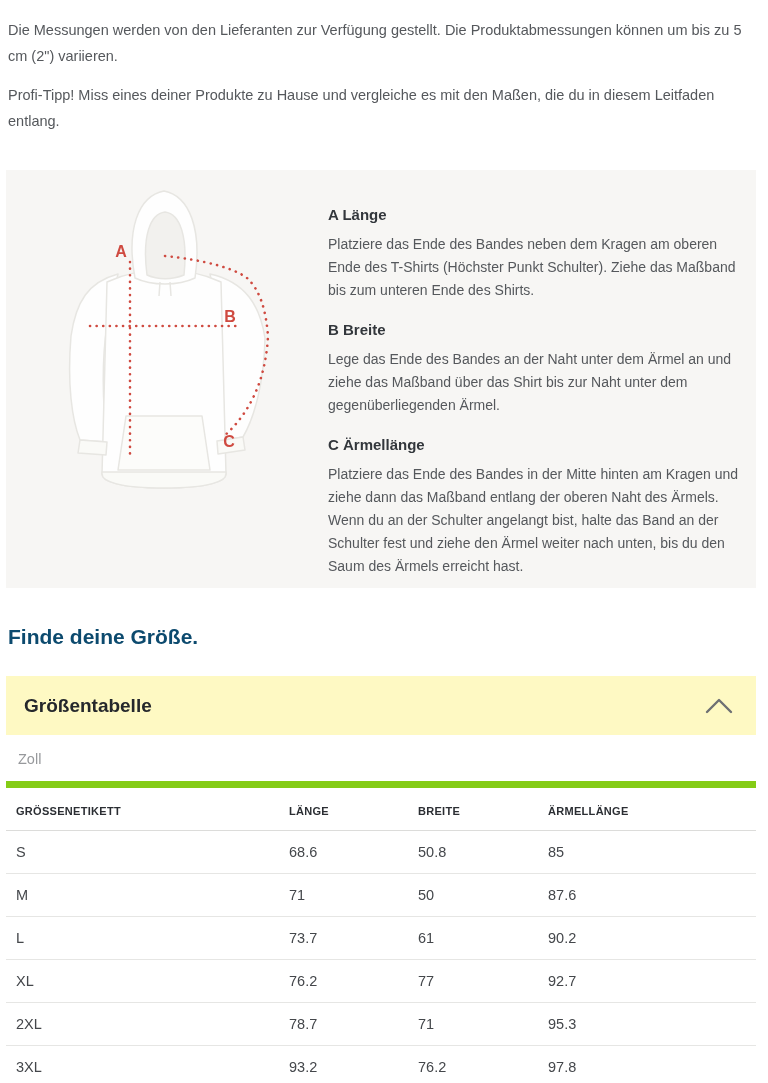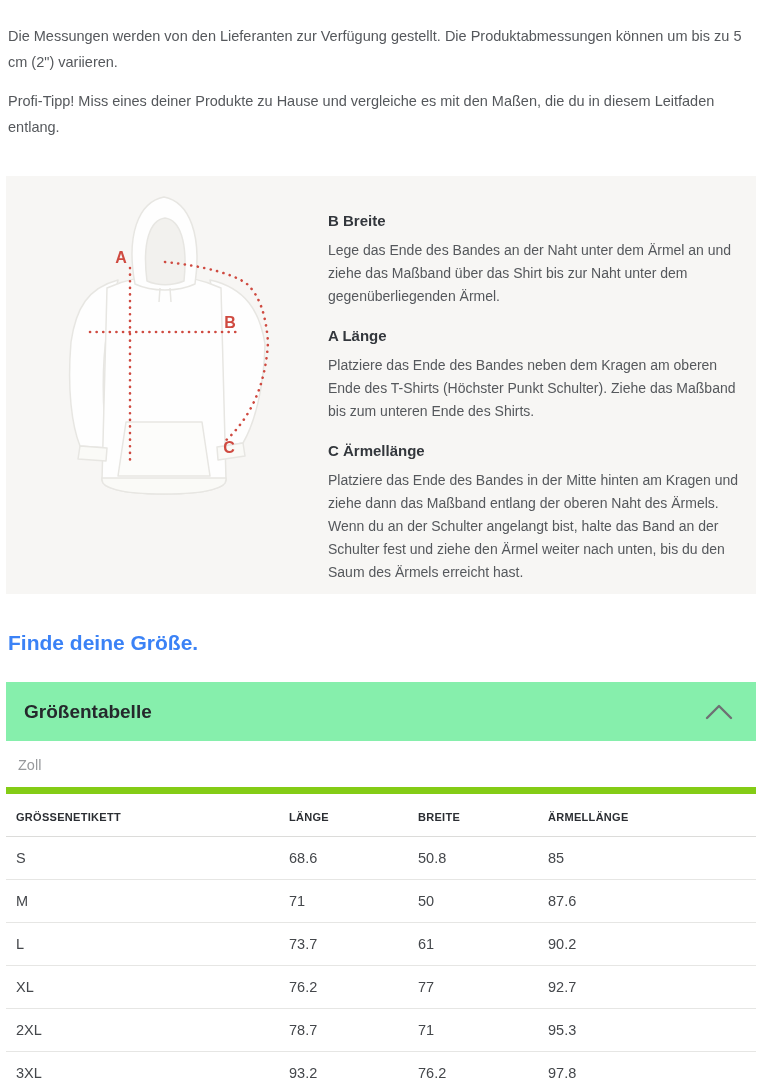--- a/index.html
+++ b/index.html
@@ -14,21 +14,21 @@
 
   
   .intro {
     margin: 0;
     padding: 0 14px 0 8px;
     max-width: 756px;
     font-size: 14.5px;
     line-height: 26px;
     color: #55585c;
   }
-  .intro.first { padding-top: 23px; }
+  .intro.first { padding-top: 17px; }
   .intro.second { margin-top: 13px; }
 
   
   .guide-panel {
     margin: 36px 12px 0 6px;
     background: #f7f6f4;
     display: flex;
     padding: 8px 16px 10px 8px;
     gap: 14px;
   }
@@ -46,27 +46,27 @@
     font-size: 14px;
     line-height: 23px;
     color: #55585c;
   }
 
   
   .find-size {
     margin: 37px 8px 0 8px;
     font-size: 21px;
     font-weight: 700;
-    color: #3b82f6;
+    color: #0c4a6e;
   }
 
   
   .chart-header {
     margin: 27px 12px 0 6px;
-    background: #86efac;
+    background: #fef9c3;
     height: 59px;
     display: flex;
     align-items: center;
     justify-content: space-between;
     padding: 0 22px 0 18px;
     cursor: pointer;
   }
   .chart-header .title {
     font-size: 19px;
     font-weight: 700;
@@ -155,26 +155,26 @@
         </g>
         <g fill="#cf4a40" font-size="16" font-weight="bold" text-anchor="middle" font-family="Liberation Sans, sans-serif">
           <text x="107" y="79">A</text>
           <text x="216" y="144">B</text>
           <text x="215" y="269">C</text>
         </g>
       </svg>
     </div>
     <div class="guide-text">
       <div class="guide-section">
+        <h3>A Länge</h3>
+        <p>Platziere das Ende des Bandes neben dem Kragen am oberen Ende des T-Shirts (Höchster Punkt Schulter). Ziehe das Maßband bis zum unteren Ende des Shirts.</p>
+      </div>
+      <div class="guide-section">
         <h3>B Breite</h3>
         <p>Lege das Ende des Bandes an der Naht unter dem Ärmel an und ziehe das Maßband über das Shirt bis zur Naht unter dem gegenüberliegenden Ärmel.</p>
-      </div>
-      <div class="guide-section">
-        <h3>A Länge</h3>
-        <p>Platziere das Ende des Bandes neben dem Kragen am oberen Ende des T-Shirts (Höchster Punkt Schulter). Ziehe das Maßband bis zum unteren Ende des Shirts.</p>
       </div>
       <div class="guide-section">
         <h3>C Ärmellänge</h3>
         <p>Platziere das Ende des Bandes in der Mitte hinten am Kragen und ziehe dann das Maßband entlang der oberen Naht des Ärmels. Wenn du an der Schulter angelangt bist, halte das Band an der Schulter fest und ziehe den Ärmel weiter nach unten, bis du den Saum des Ärmels erreicht hast.</p>
       </div>
     </div>
   </div>
 
   <h2 class="find-size">Finde deine Größe.</h2>
 

